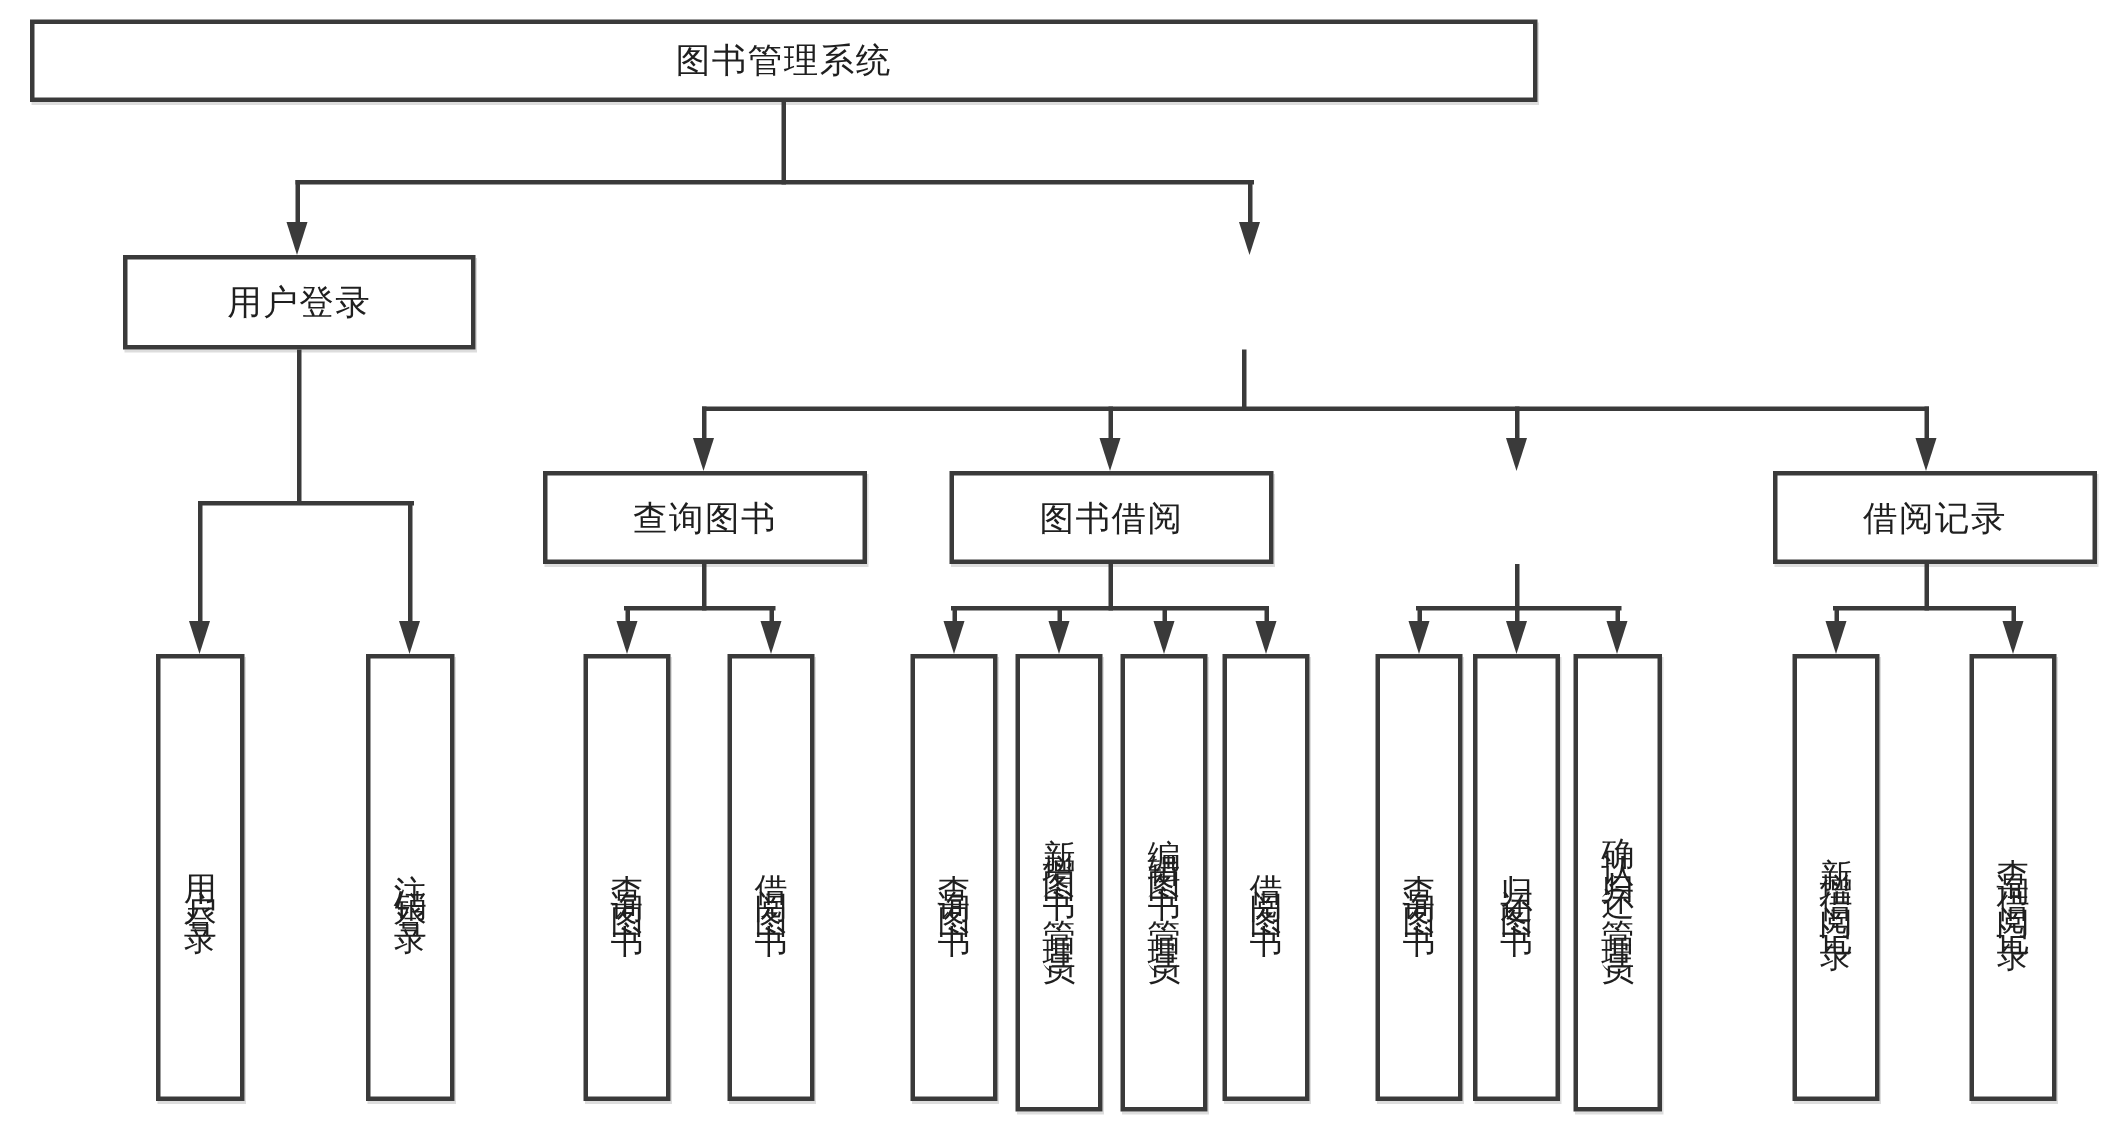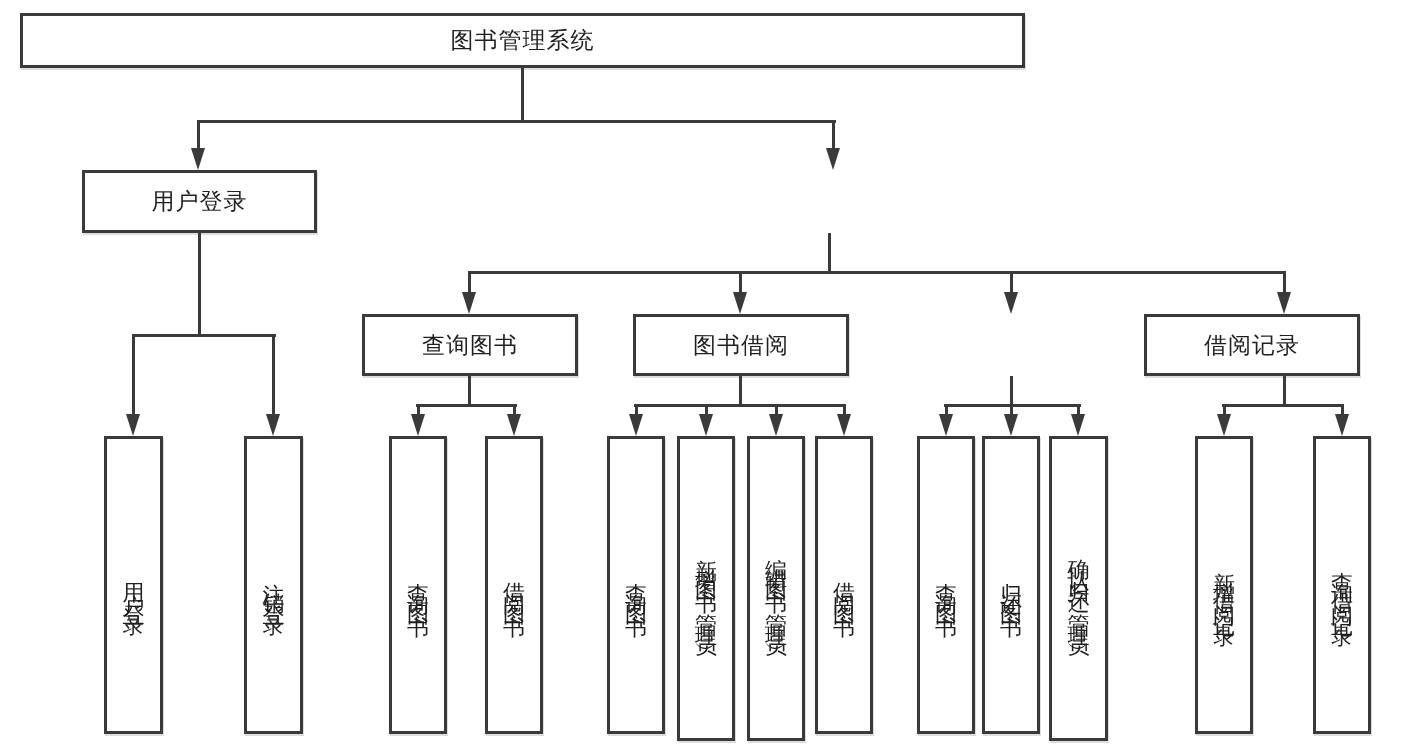--- a/index.html
+++ b/index.html
@@ -94,21 +94,21 @@
   <div class="arrow" style="left:462px; top:292px;"></div>
   <div class="vline" style="left:739px; top:271px; height:23px;"></div>
   <div class="arrow" style="left:733px; top:292px;"></div>
   <div class="vline" style="left:1010px; top:271px; height:23px;"></div>
   <div class="arrow" style="left:1004px; top:292px;"></div>
   <div class="vline" style="left:1283px; top:271px; height:23px;"></div>
   <div class="arrow" style="left:1277px; top:292px;"></div>
 
   <div class="box" style="left:362px; top:314px; width:216px; height:62px;">查询图书</div>
   <div class="box" style="left:633px; top:314px; width:216px; height:62px;">图书借阅</div>
-  <div class="box" style="left:1144px; top:314px; width:216px; height:62px;">借阅记录</div>
+  <div class="box" style="left:1182px; top:314px; width:216px; height:62px;">借阅记录</div>
 
   <div class="vline" style="left:468px; top:376px; height:31px;"></div>
   <div class="vline" style="left:739px; top:376px; height:31px;"></div>
   <div class="vline" style="left:1010px; top:376px; height:31px;"></div>
   <div class="vline" style="left:1283px; top:376px; height:31px;"></div>
 
   <div class="hline" style="left:416px; top:404px; width:101px;"></div>
   <div class="hline" style="left:634px; top:404px; width:212px;"></div>
   <div class="hline" style="left:944px; top:404px; width:137px;"></div>
   <div class="hline" style="left:1222px; top:404px; width:122px;"></div>

